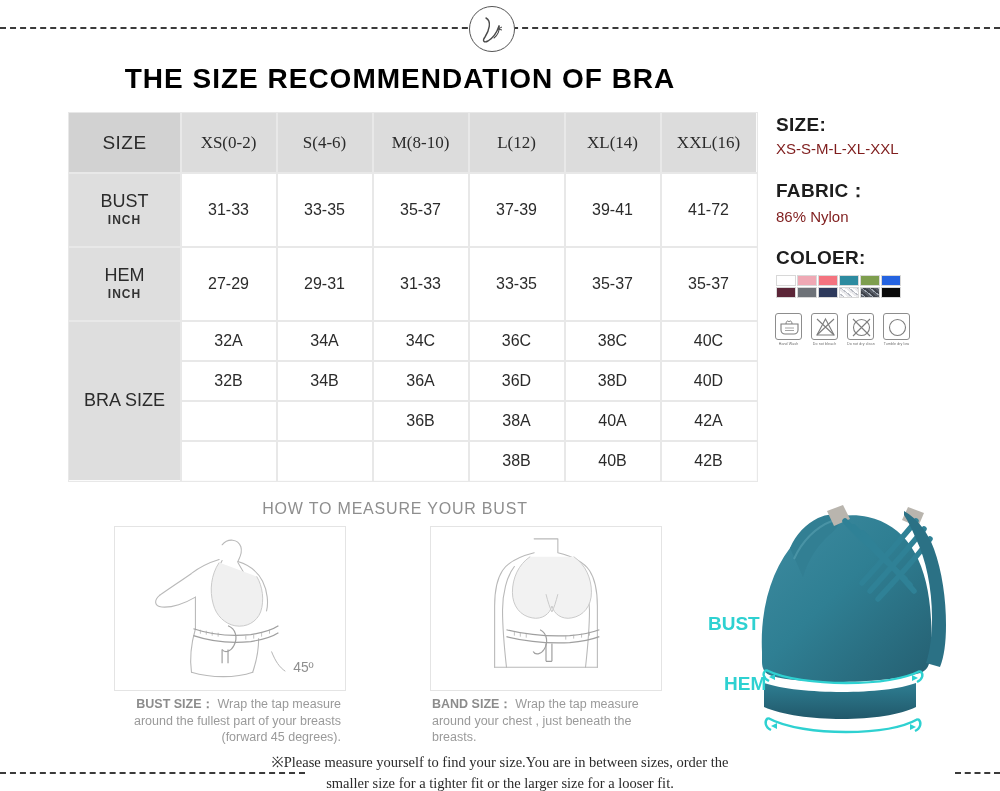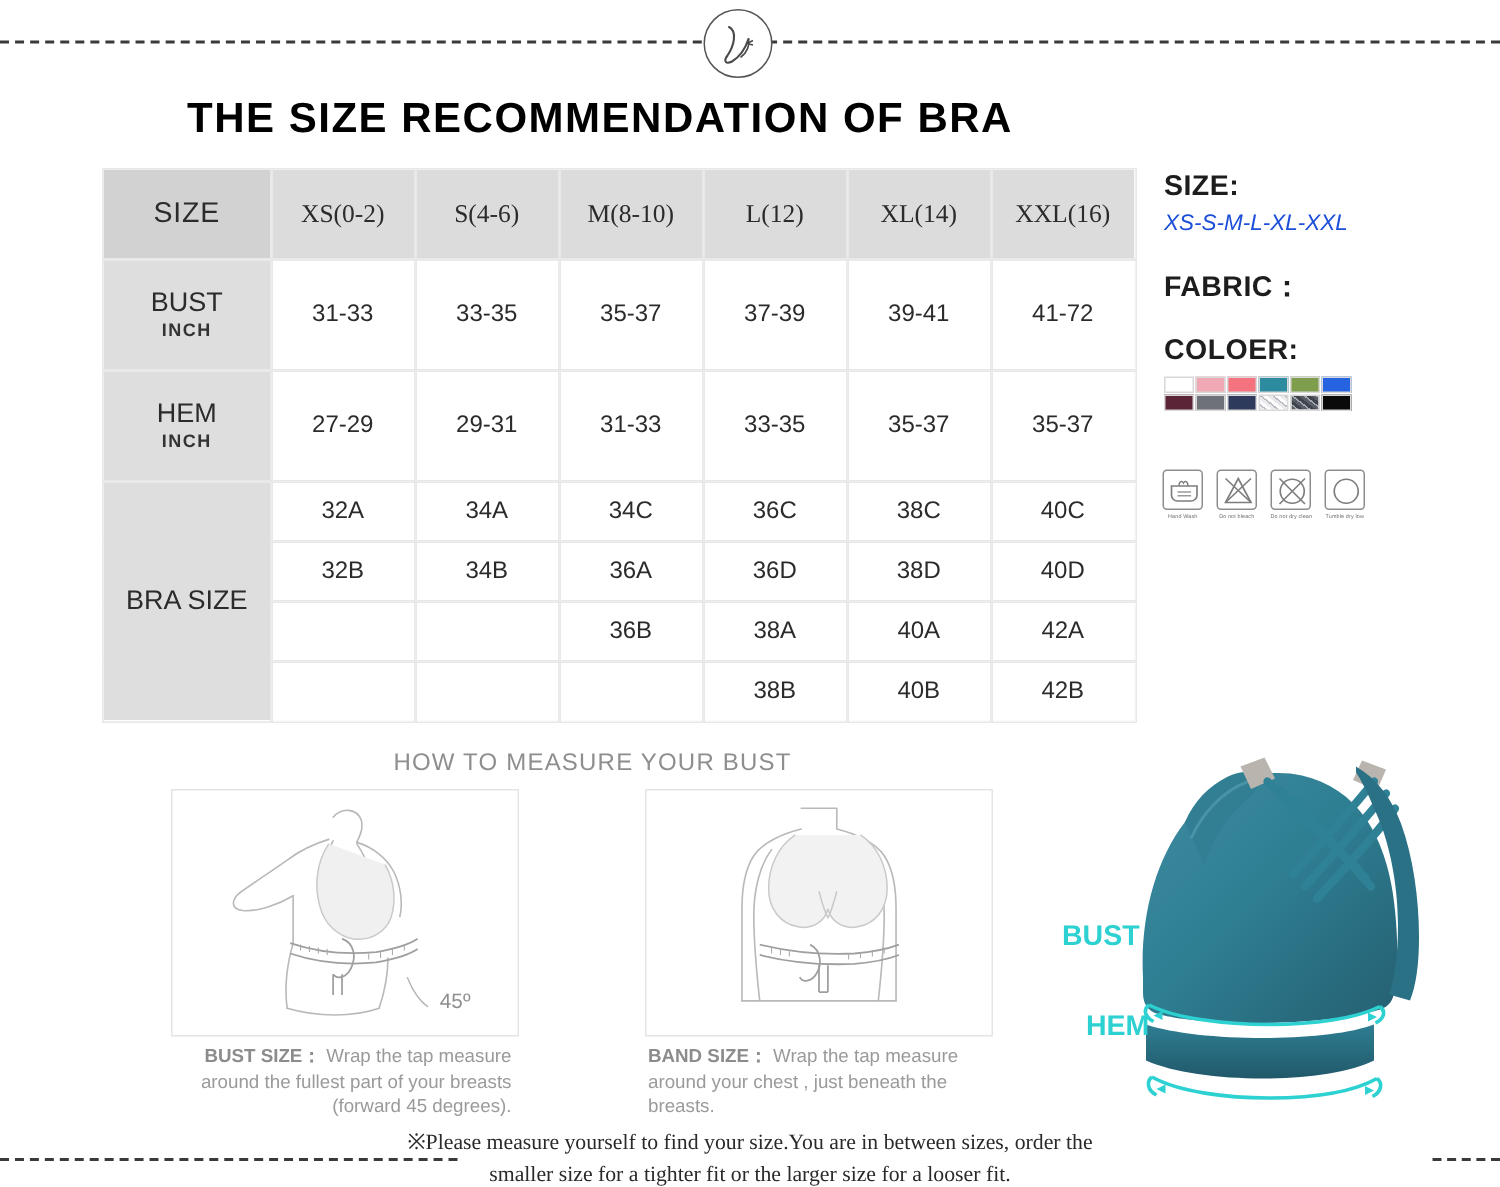--- a/index.html
+++ b/index.html
@@ -83,21 +83,21 @@
   }
   .bra-cell { background:#ffffff; font-size:16px; height:40px; }
   .c-hdr { width:96px;font-family:Liberation Serif, serif; }
 
   
   .info-panel { position:absolute; left:776px; top:114px; width:210px; }
   .info-h {
     font-size:19px; font-weight:700; color:#1d1d1d;
     letter-spacing:.3px; margin:0 0 3px 0;
   }
-  .info-sub { font-size:15px; color:#1d4ed8; line-height:1.35;font-style:italic; }
+  .info-sub { font-size:15px; color:#7f1d1d; line-height:1.35; }
   .info-block { margin-bottom:19px; }
 
   .swatch-grid {
     display:grid; grid-template-columns:repeat(6, 20px);
     gap:1px 1px; margin-top:6px;
   }
   .swatch { width:20px; height:11px; border:1px solid #d8d8d8; }
   .sw-pattern-a {
     background:
       repeating-linear-gradient(38deg,#e9e9ec 0 2px,#b9bcc4 2px 3px,#fdfdfe 3px 5px);
@@ -259,20 +259,21 @@
 
 <div class="info-panel">
 
   <div class="info-block">
     <div class="info-h">SIZE:</div>
     <div class="info-sub">XS-S-M-L-XL-XXL</div>
   </div>
 
   <div class="info-block">
     <div class="info-h">FABRIC：</div>
+    <div class="info-sub">86% Nylon</div>
   </div>
 
   <div class="info-block">
     <div class="info-h">COLOER:</div>
     <div class="swatch-grid">
       <div class="swatch" style="background:#ffffff"></div>
       <div class="swatch" style="background:#efa8b4"></div>
       <div class="swatch" style="background:#f4737f"></div>
       <div class="swatch" style="background:#2d8ba0"></div>
       <div class="swatch" style="background:#7e9e4e"></div>

